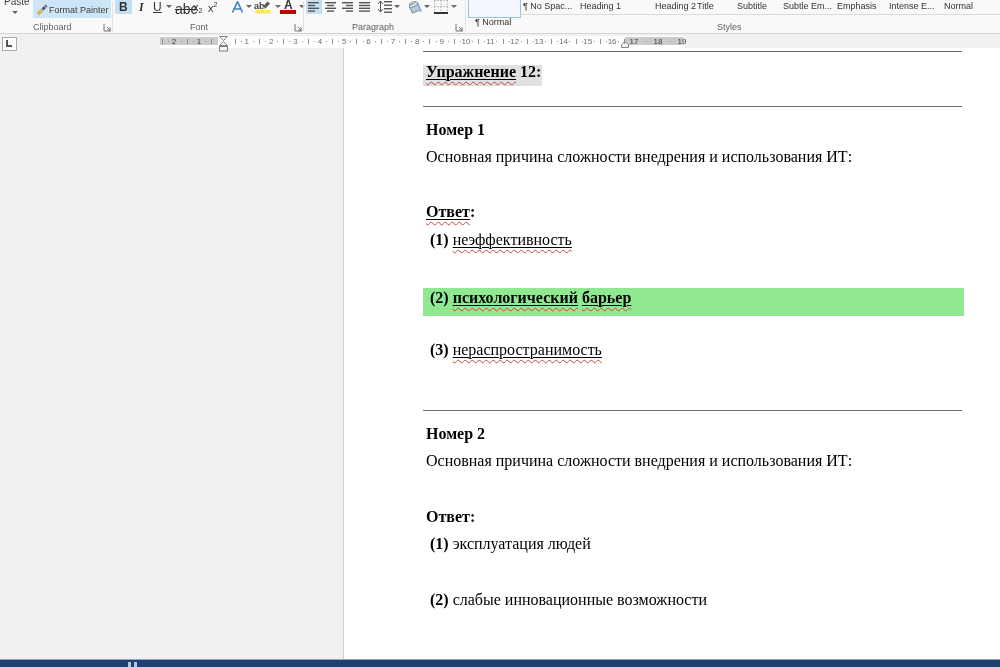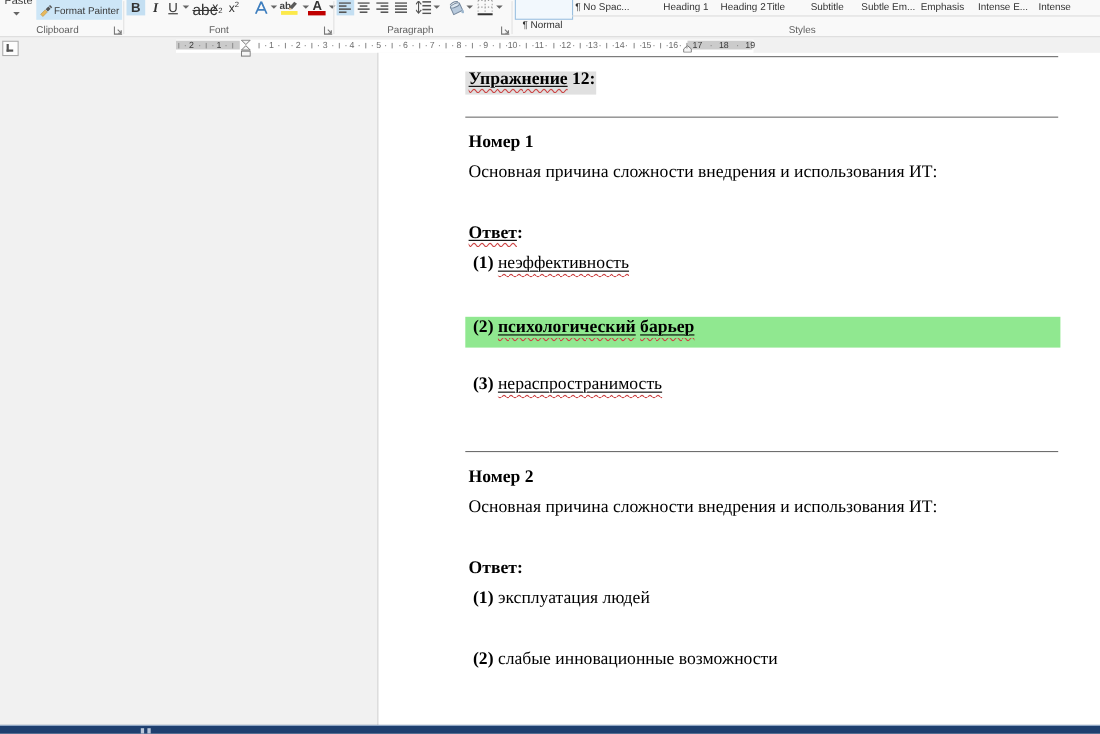--- a/index.html
+++ b/index.html
@@ -138,28 +138,28 @@
   <div class="glabel" style="left:352px;">Paragraph</div>
   <svg class="launcher" width="8" height="8" style="left:455px;top:23px;" viewBox="0 0 10 10">
       <path d="M1 1 L1 8 L8 8" fill="none" stroke="#777" stroke-width="1"></path>
       <path d="M4 4 L7.2 7.2 M7.2 7.2 L7.2 4.4 M7.2 7.2 L4.4 7.2" stroke="#777" stroke-width="1" fill="none"></path>
     </svg>
   <div class="gsep" style="left:465px;"></div>
 
   <div class="abs" style="left:468px;top:-2px;width:51px;height:18px;background:#f2f8fd;border:1px solid #9bc0e0;"></div>
   <div class="abs btxt" style="left:475px;top:17px;color:#333;">¶ Normal</div>
   <div class="abs btxt" style="left:523px;top:1px;color:#333;">¶ No Spac...</div>
-  <div class="abs btxt" style="left:580px;top:1px;color:#333;margin-left:23px;">Heading 1</div>
+  <div class="abs btxt" style="left:580px;top:1px;color:#333;">Heading 1</div>
   <div class="abs btxt" style="left:631px;top:1px;color:#333;padding-left:24px;">Heading 2</div>
   <div class="abs btxt" style="left:697px;top:1px;color:#333;">Title</div>
   <div class="abs btxt" style="left:737px;top:1px;color:#333;">Subtitle</div>
   <div class="abs btxt" style="left:783px;top:1px;color:#333;">Subtle Em...</div>
   <div class="abs btxt" style="left:837px;top:1px;color:#333;">Emphasis</div>
   <div class="abs btxt" style="left:889px;top:1px;color:#333;">Intense E...</div>
-  <div class="abs btxt" style="left:944px;top:1px;color:#333;">Intense</div>
+  <div class="abs btxt" style="left:944px;top:1px;color:#333;">Normal</div>
   <div class="glabel" style="left:717px;">Styles</div>
   <div class="abs" style="left:520px;top:14px;width:480px;height:1px;background:#dcdcdc;"></div>
 </div>
 
 <div class="abs" style="left:0;top:34px;width:1000px;height:16px;background:#f1f1f1;"></div>
 <div class="abs" style="left:2px;top:37px;width:13px;height:12px;background:#fdfdfd;border:1px solid #ababab;">
   <div class="abs" style="left:3px;top:2px;width:2px;height:7px;background:#555;"></div>
   <div class="abs" style="left:3px;top:7px;width:6px;height:2px;background:#555;"></div>
 </div>
 

